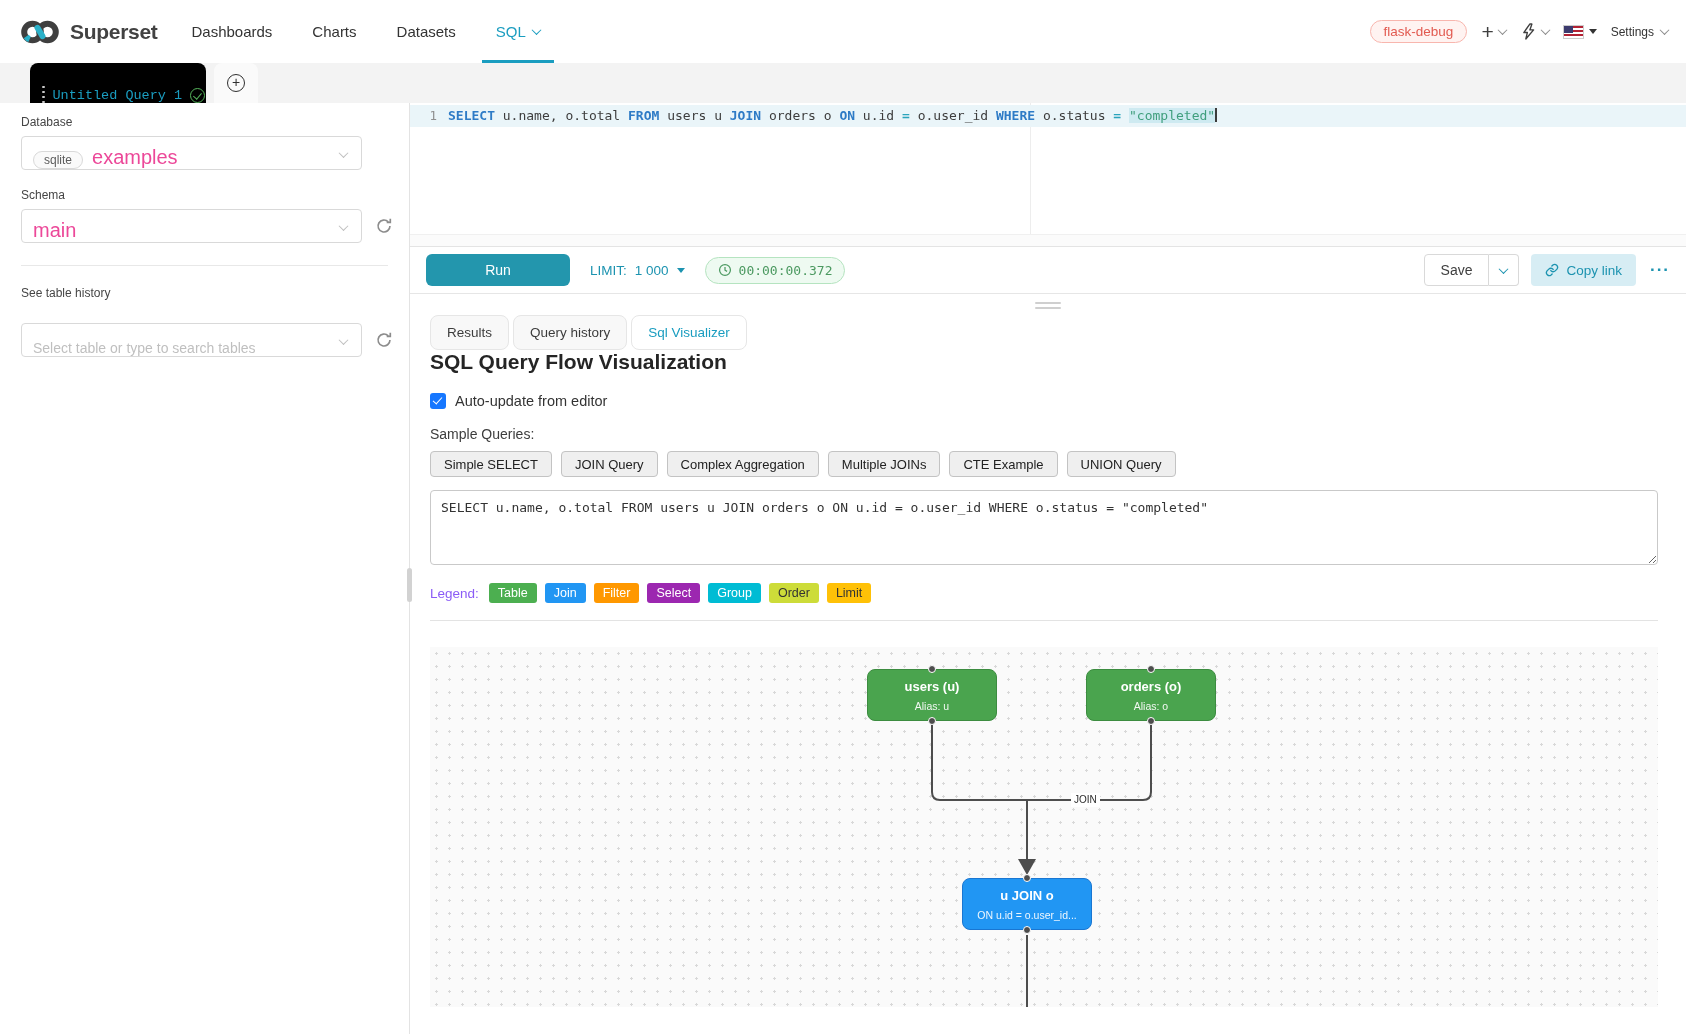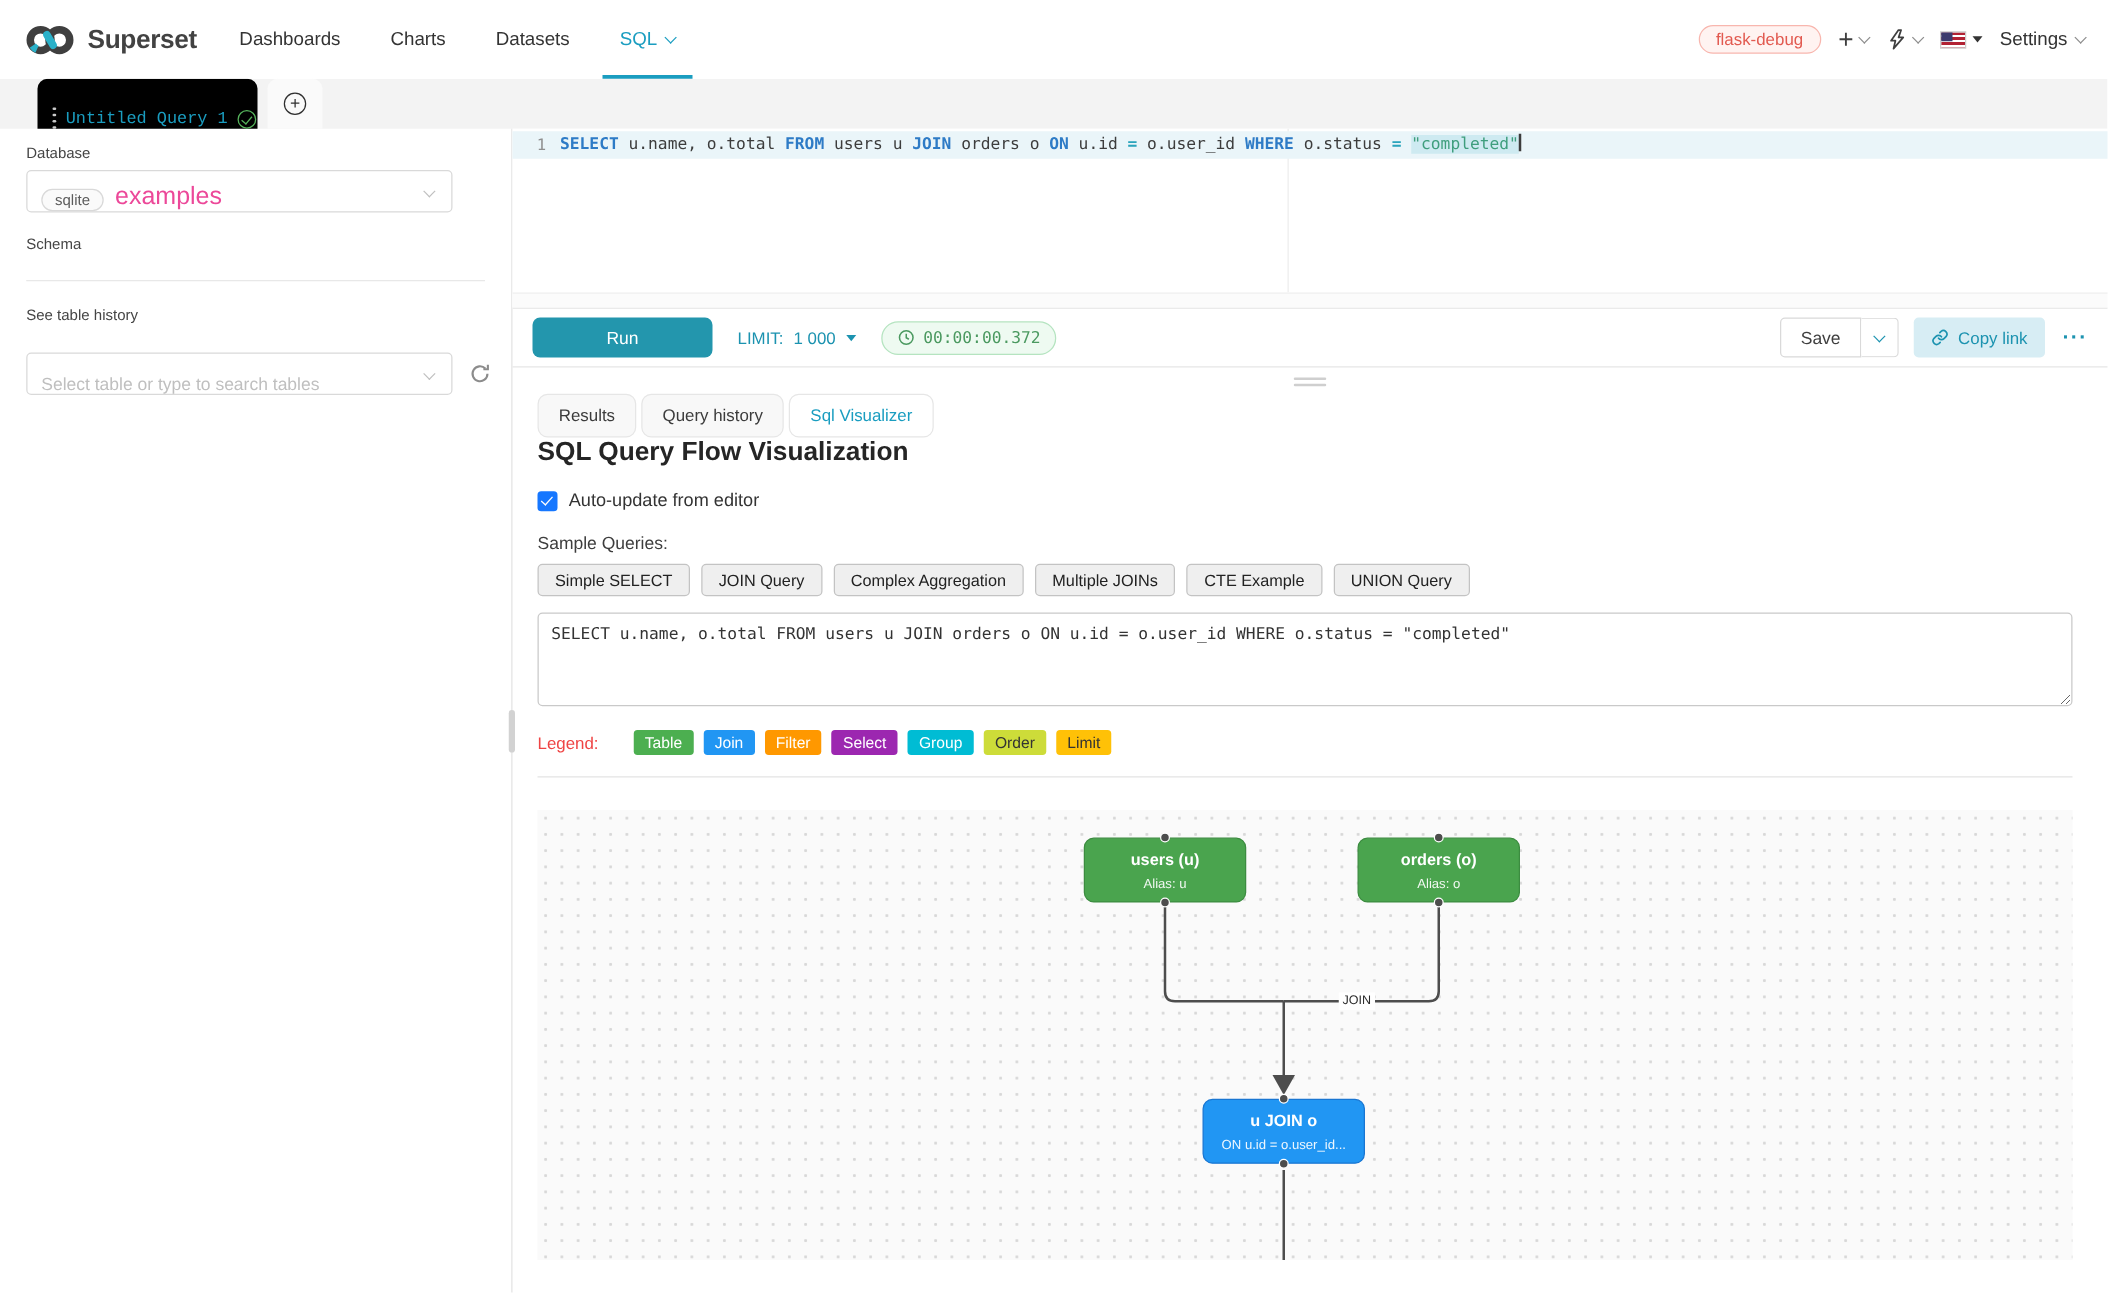--- a/index.html
+++ b/index.html
@@ -23,21 +23,21 @@
   .nav-item.active::after { content:""; position:absolute; left:-14px; right:-14px; bottom:0; height:3px; background:#1a9dc0; }
   .nav-right { margin-left:auto; display:flex; align-items:center; gap:14px; }
   .env-pill { border:1px solid #f8b6ae; background:#fff3f1; color:#e25a50; font-size:13.5px;
     padding:3px 13px; border-radius:13px; }
   .icon-btn { display:flex; align-items:center; gap:5px; color:#3f3f3f; cursor:pointer; }
   .plus-glyph { font-size:21px; line-height:18px; color:#3f3f3f; }
   .mini-chev { color:#8c8c8c; }
   .flag { width:21px; height:14px; position:relative; border:1px solid #ccc;
     background:repeating-linear-gradient(180deg,#b22234 0 2px,#fff 2px 4px); }
   .flag::after { content:""; position:absolute; left:0; top:0; width:9px; height:7px; background:#3c3b6e; }
-  .settings { display:flex; align-items:center; gap:7px; font-size:15px; color:#333; cursor:pointer; }
+  .settings { display:flex; align-items:center; gap:7px; font-size:12px; color:#333; cursor:pointer; }
 
   
   .tabstrip { height:40px; background:#f3f3f3; display:flex; align-items:flex-end; padding-left:30px; }
   .qtab { height:40px; width:176px; background:#000000; border-radius:8px 8px 0 0; display:flex;
     align-items:flex-end; padding:0 12px; gap:8px; cursor:pointer;font-family:Liberation Mono, monospace; }
   .drag-dots { display:flex; flex-direction:column; gap:2.5px; }
   .drag-dots i { width:2.5px; height:2.5px; border-radius:50%; background:#c9c9c9; }
   .qtab-label { color:#1a9dc0; font-size:13.5px; white-space:nowrap; }
   .okcirc { width:15px; height:15px; border:1.5px solid #56b45c; border-radius:50%; position:relative; flex:none; }
   .okcirc::after { content:""; position:absolute; left:4.2px; top:1.6px; width:3.5px; height:7px;
@@ -115,21 +115,21 @@
   .cbx::after { content:""; position:absolute; left:5px; top:2px; width:4px; height:8px;
     border-right:1.8px solid #fff; border-bottom:1.8px solid #fff; transform:rotate(42deg); }
   .auto-label { font-size:14.5px; color:#333; }
   .sq-label { margin-top:17px; font-size:14px; color:#3d3d3d; }
   .sq-row { margin-top:9px; display:flex; gap:9px; }
   .sq-btn { height:26px; padding:0 13px; background:#efefef; border:1px solid #c3c3c3; border-radius:4px;
     font-size:13px; color:#222; font-family:inherit; cursor:pointer; }
   .sql-area { margin-top:13px; width:100%; height:75px; border:1px solid #c9c9c9; border-radius:4px;
     padding:9px 10px; font-family:"DejaVu Sans Mono", monospace; font-size:13px; color:#333; resize:both; }
   .legend-row { margin-top:14px; display:flex; align-items:center; gap:8px; }
-  .legend-title { font-size:13.5px; color:#ef4444; margin-right:20px; }
+  .legend-title { font-size:13.5px; color:#8b5cf6; margin-right:2px; }
   .legend-chip { font-size:12.5px; padding:3px 9px; border-radius:3px; }
   .hdiv { border-top:1px solid #e3e3e3; margin-top:17px; }
 
   
   .canvas { margin-top:26px; position:relative; width:100%; height:360px; background:#fafafa;
     background-image:radial-gradient(circle, #d8d8d8 1px, transparent 1.3px); background-size:13px 13px; }
   .fnode { position:absolute; width:130px; border-radius:8px; color:#fff; text-align:center;
     padding:9px 6px 8px; cursor:grab; }
   .fnode.table { background:#4aa44e; border:1.5px solid #3c8c40; }
   .fnode.join  { background:#2196f3; border:1.5px solid #1976d2; }
@@ -213,20 +213,32 @@
 
   <div class="sidebar">
     <div class="fld-label">Database</div>
     <div class="sel">
       <span class="engine-pill">sqlite</span>
       <span class="sel-text">examples</span>
       <span class="chev"></span>
     </div>
 
     <div class="fld-label mt18">Schema</div>
+    <div class="sel-row">
+      <div class="sel">
+        <span class="sel-text">main</span>
+        <span class="chev"></span>
+      </div>
+      <span class="sync">
+        <svg class="ic" width="18" height="18" viewBox="0 0 16 16" fill="none" stroke="currentColor" stroke-width="1.5">
+          <path d="M13.3 8a5.3 5.3 0 1 1-1.5-3.7"></path>
+            <polyline points="13.6,1.6 13.6,4.8 10.4,4.8"></polyline>
+        </svg>
+      </span>
+    </div>
 
     <div class="side-div"></div>
 
     <div class="fld-label">See table history</div>
     <div class="sel-row mt6">
       <div class="sel">
         <span class="sel-placeholder">Select table or type to search tables</span>
         <span class="chev"></span>
       </div>
       <span class="sync">

